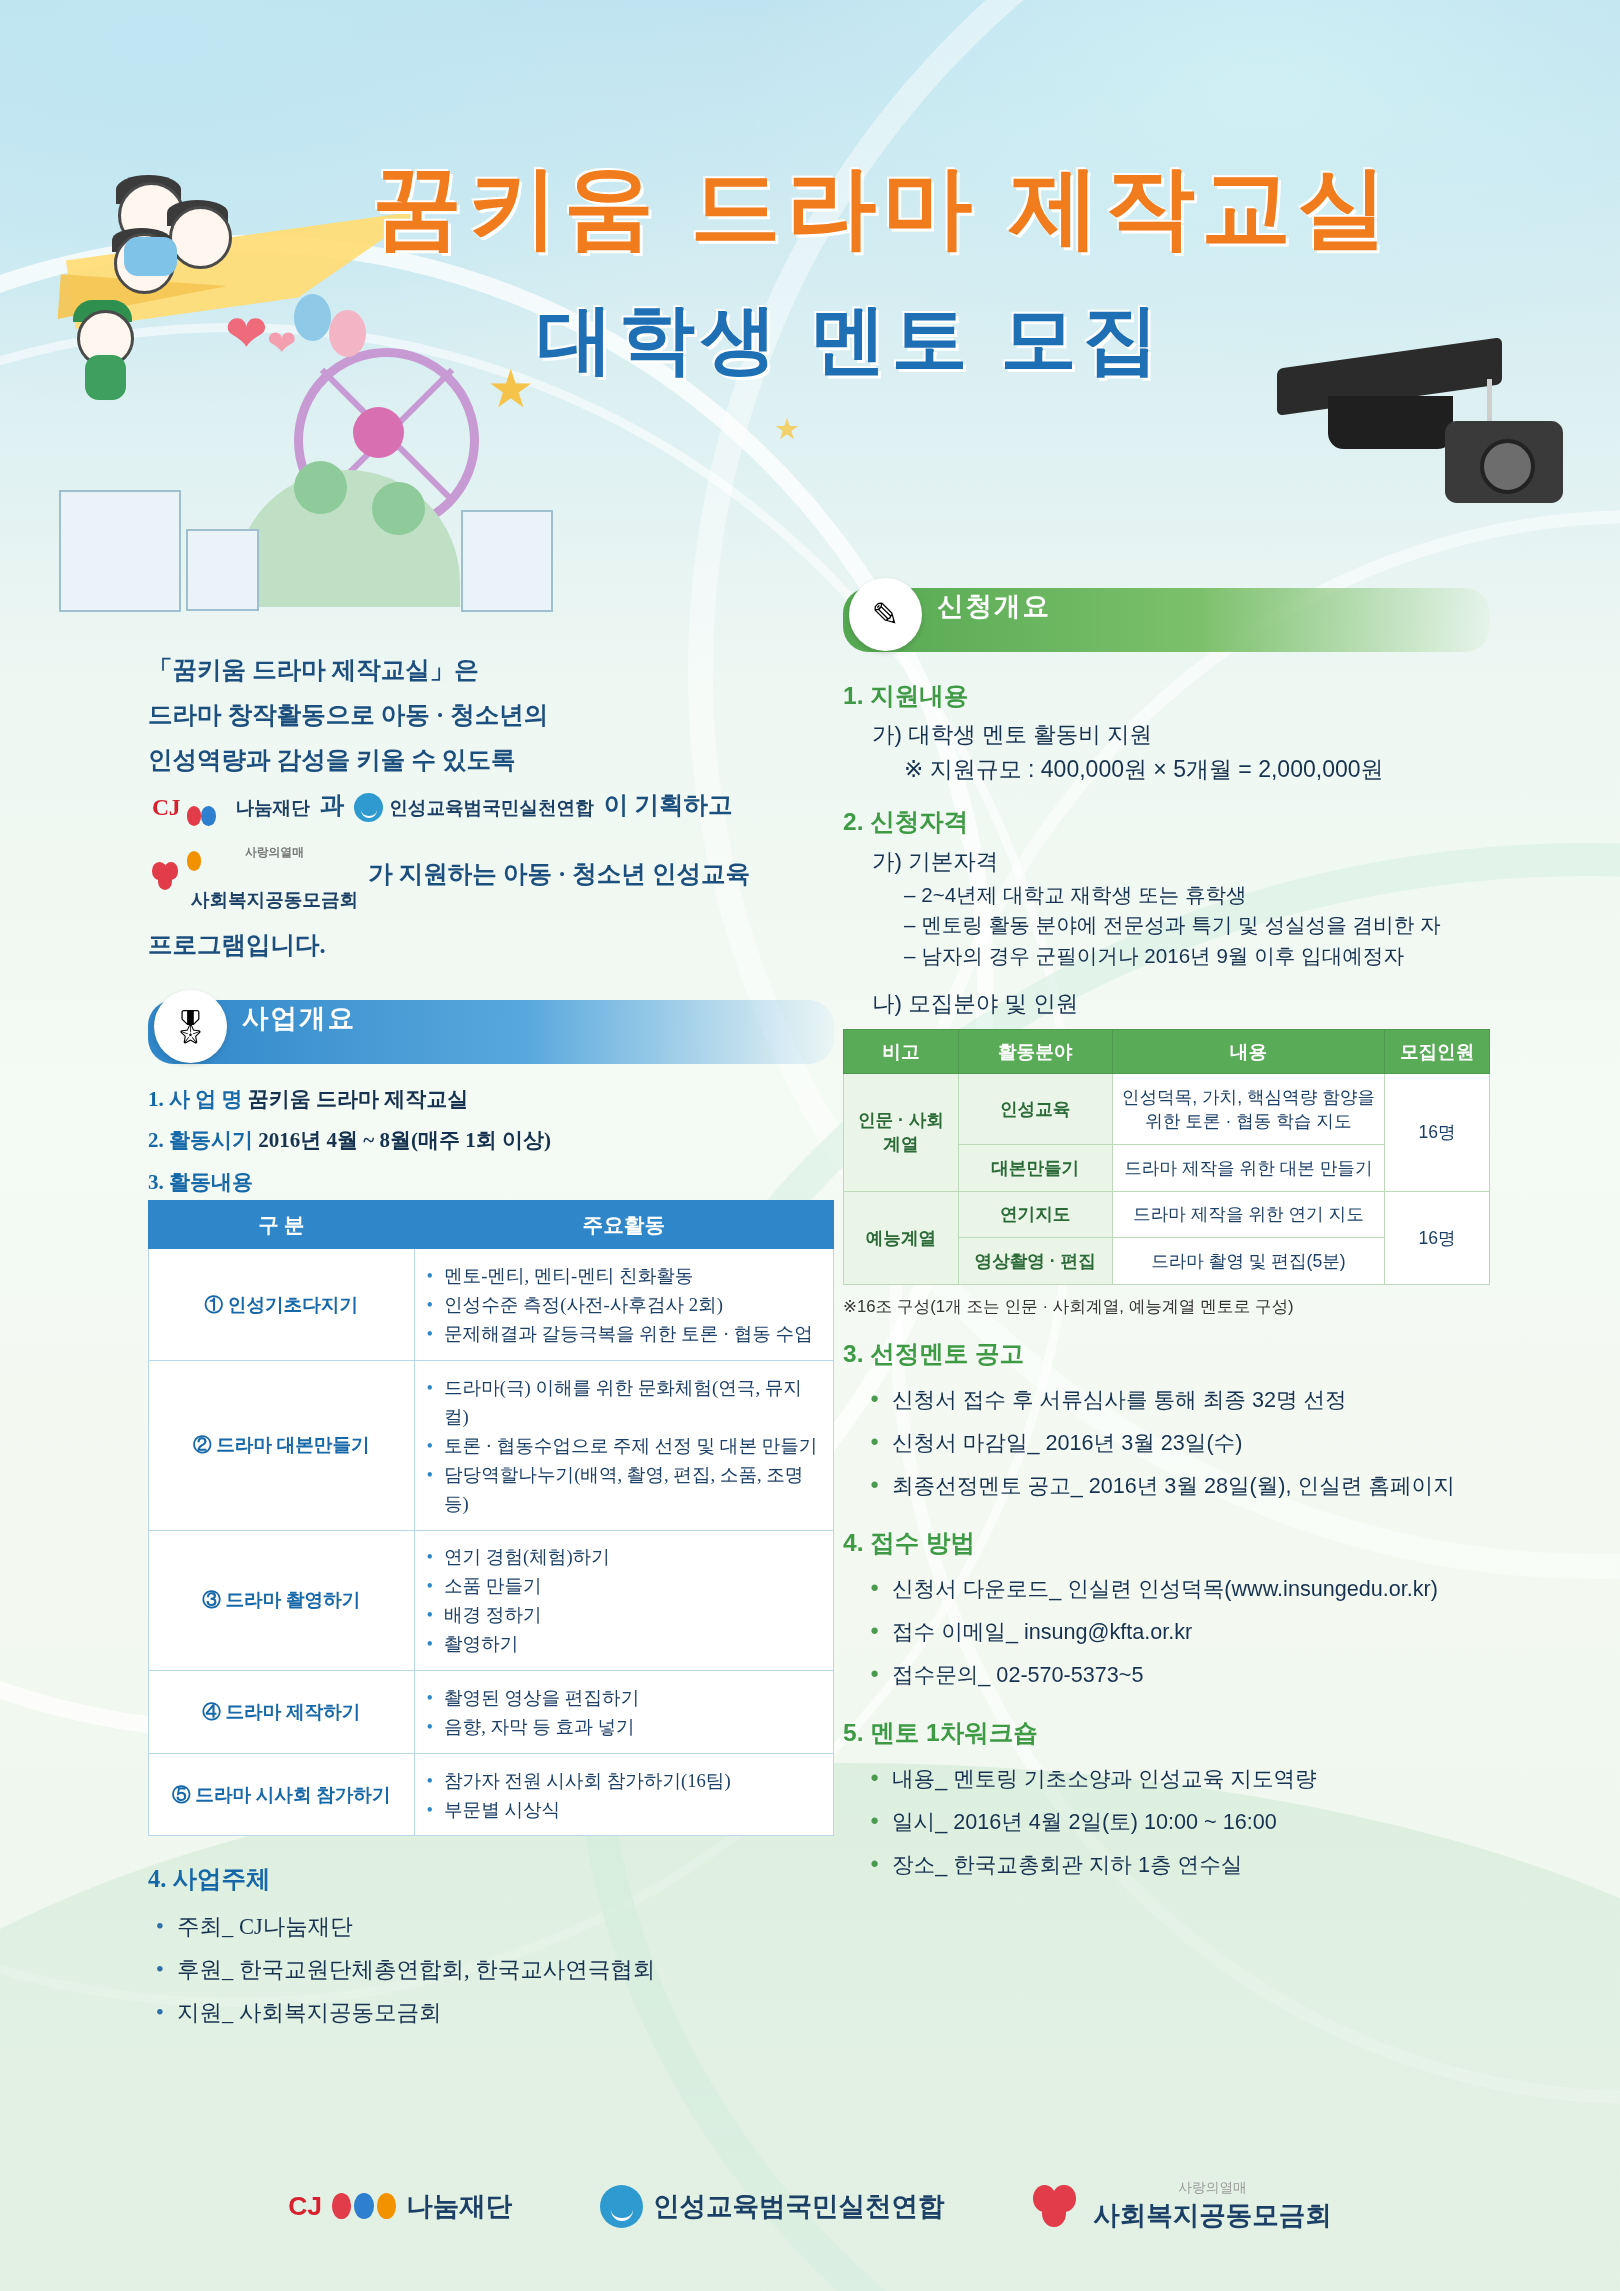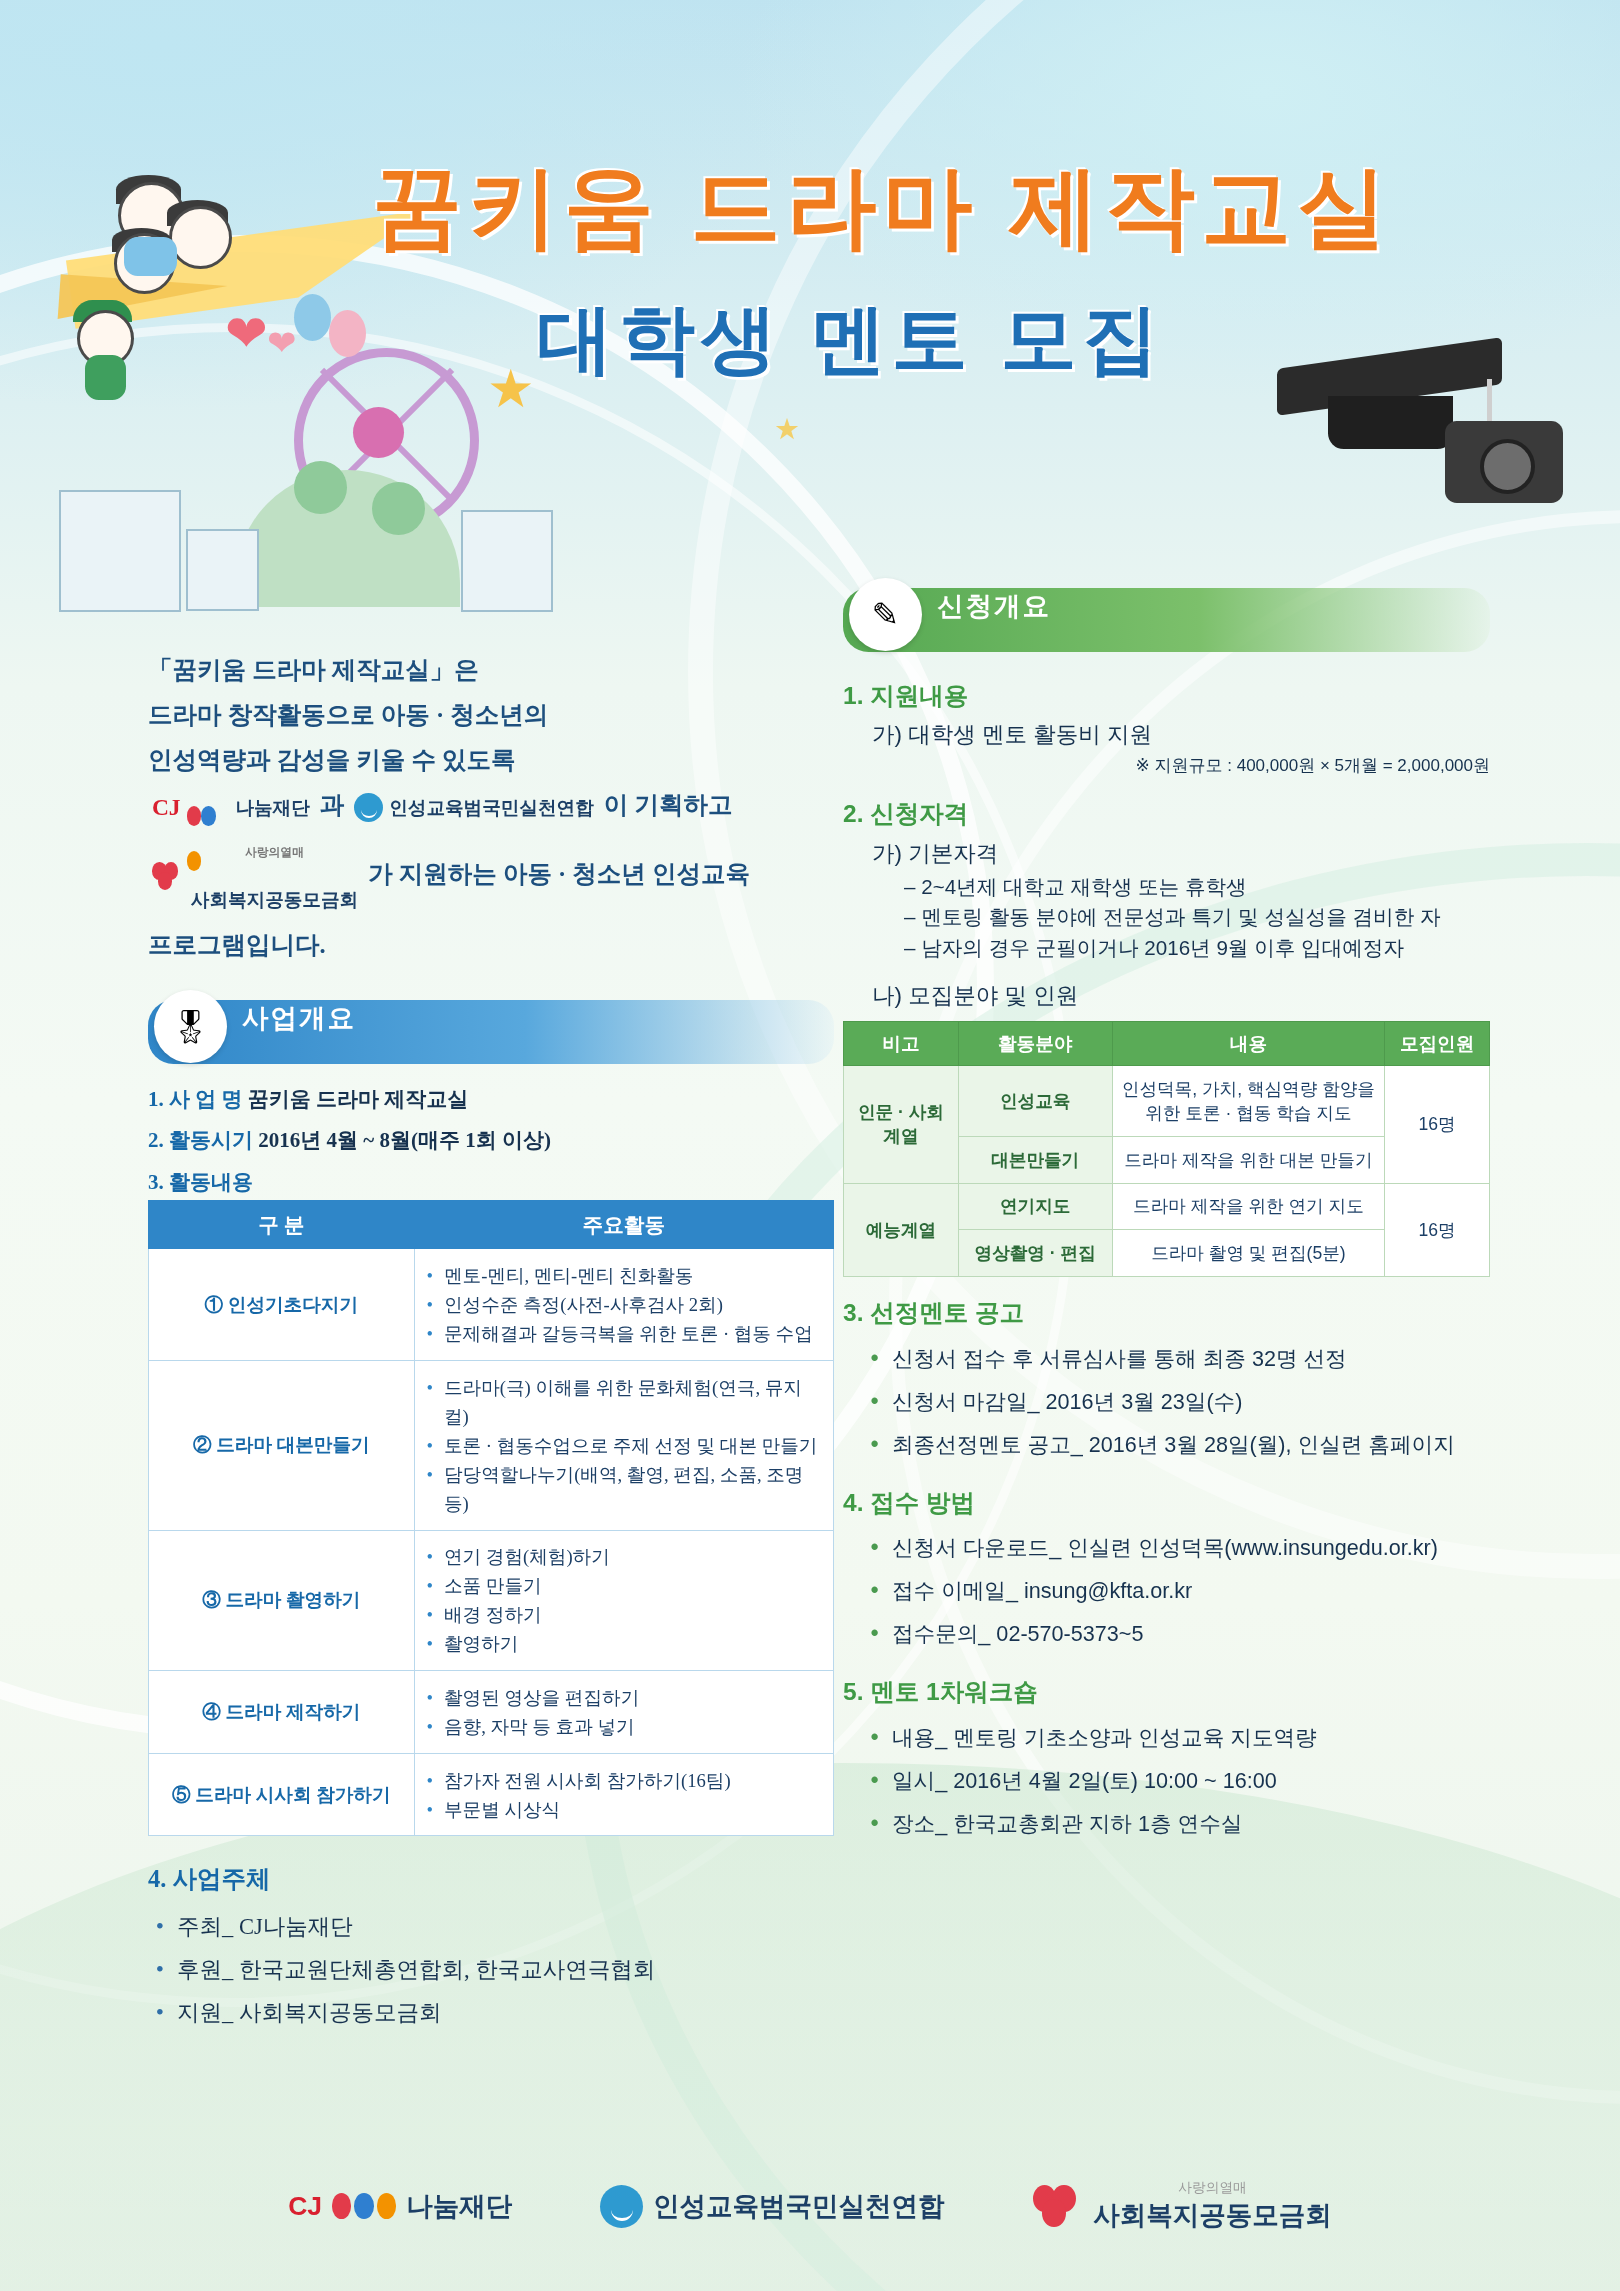--- a/index.html
+++ b/index.html
@@ -132,21 +132,21 @@
 
   .blk-title{font-size:24.5px;color:#1668a8;font-weight:bold;margin:25.5px 0 9.8px;}
   ul.dots{margin:0;padding:0;list-style:none;}
   ul.dots li{position:relative;padding-left:29px;font-size:22.5px;line-height:43px;color:#17324f;}
   ul.dots li:before{content:"•";position:absolute;left:7.8px;color:#2f6fa8;font-size:23.5px;}
 
   
   .col-right{position:absolute;left:843px;top:588px;width:647px;}
   .r-num{font-size:24.5px;color:#3f9a45;font-weight:bold;margin:19.6px 0 7.8px;}
   .r-sub{font-size:22.5px;color:#17324f;margin:5.9px 0 3.9px 29px;}
-  .r-note{font-size:17px;color:#17324f;margin:3.9px 0 3.9px 61px;text-align:right;}
+  .r-note{font-size:23px;color:#17324f;margin:3.9px 0 3.9px 61px;}
   .r-dash{font-size:20.6px;color:#17324f;margin:2.9px 0 2.9px 61px;}
   ul.gdots{margin:3.9px 0 0 21.6px;padding:0;list-style:none;}
   ul.gdots li{position:relative;padding-left:27.4px;font-size:21.6px;line-height:43px;color:#17324f;}
   ul.gdots li:before{content:"•";position:absolute;left:5.9px;color:#4a9a4f;font-size:23.5px;}
 
   table.g{border-collapse:collapse;width:100%;margin-top:9.8px;background:#fff;}
   table.g th{background:#5aab57;color:#fff;font-size:18.6px;font-weight:bold;padding:8.8px 2.9px;border:1px solid #4e9a4c;}
   table.g td{border:1px solid #bcd9b9;font-size:17.6px;color:#1c3f66;padding:10.8px 5.9px;text-align:center;}
   table.g td.sub{background:#eaf5e8;font-weight:bold;color:#2c6a38;}
   .tbl-note{font-size:16.7px;color:#333;margin-top:9.8px;}
@@ -388,20 +388,21 @@
           <td class="sub">연기지도</td>
           <td>드라마 제작을 위한 연기 지도</td>
           <td rowspan="2">16명</td>
         </tr>
         <tr>
           <td class="sub">영상촬영 · 편집</td>
           <td>드라마 촬영 및 편집(5분)</td>
         </tr>
       </tbody>
     </table>
+    <div class="tbl-note">※16조 구성(1개 조는 인문 · 사회계열, 예능계열 멘토로 구성)</div>
 
     <div class="r-num">3. 선정멘토 공고</div>
     <ul class="gdots">
       <li>신청서 접수 후 서류심사를 통해 최종 32명 선정</li>
       <li>신청서 마감일_ 2016년 3월 23일(수)</li>
       <li>최종선정멘토 공고_ 2016년 3월 28일(월), 인실련 홈페이지</li>
     </ul>
 
     <div class="r-num">4. 접수 방법</div>
     <ul class="gdots">

